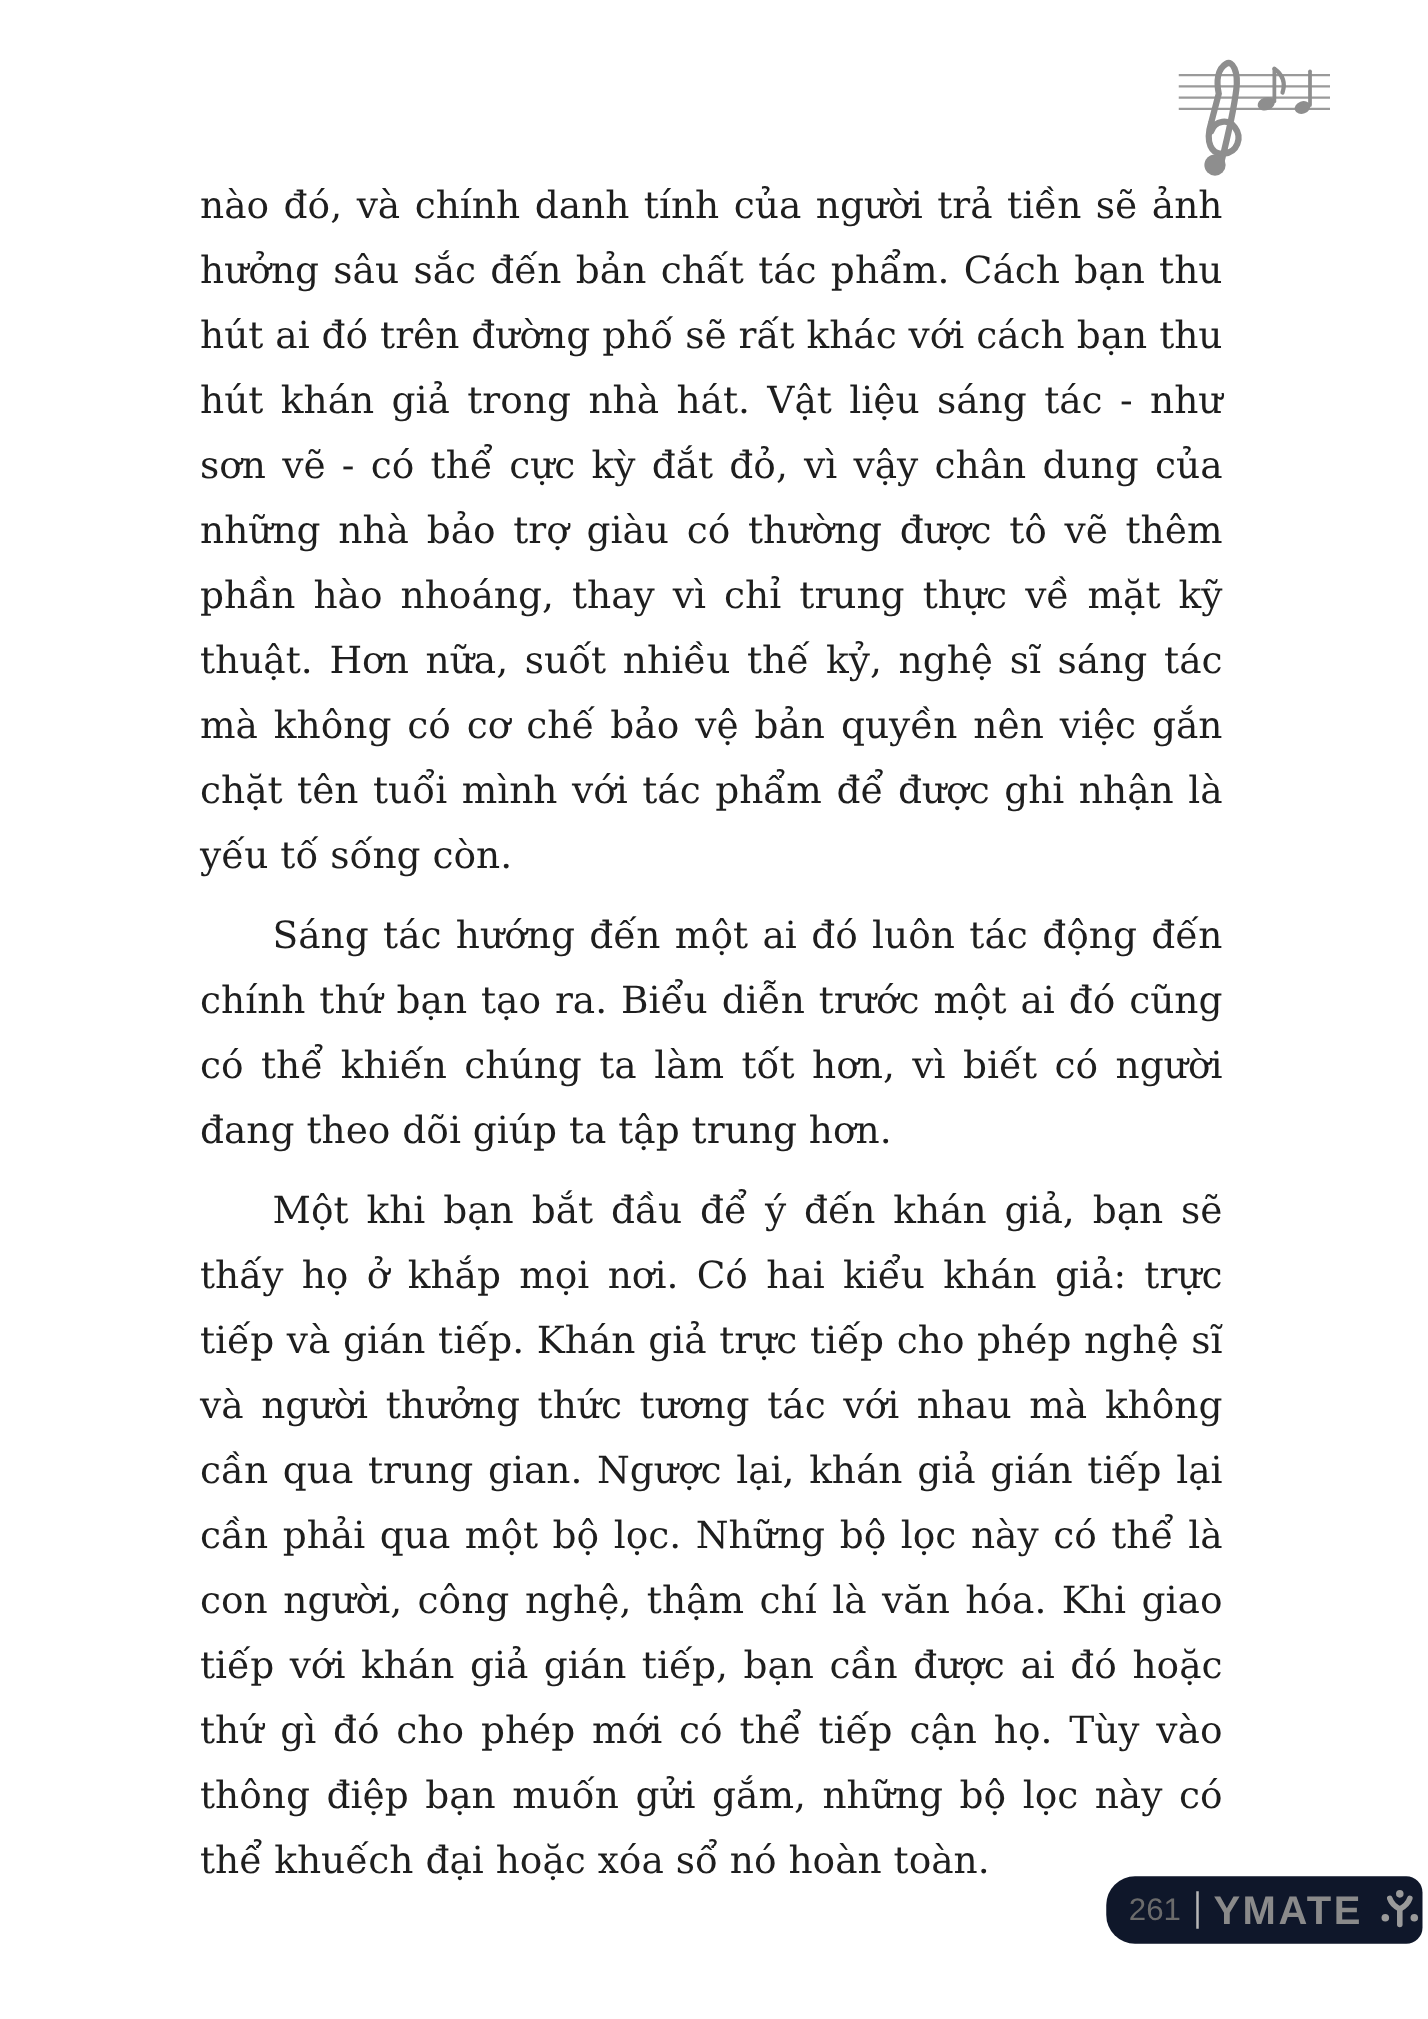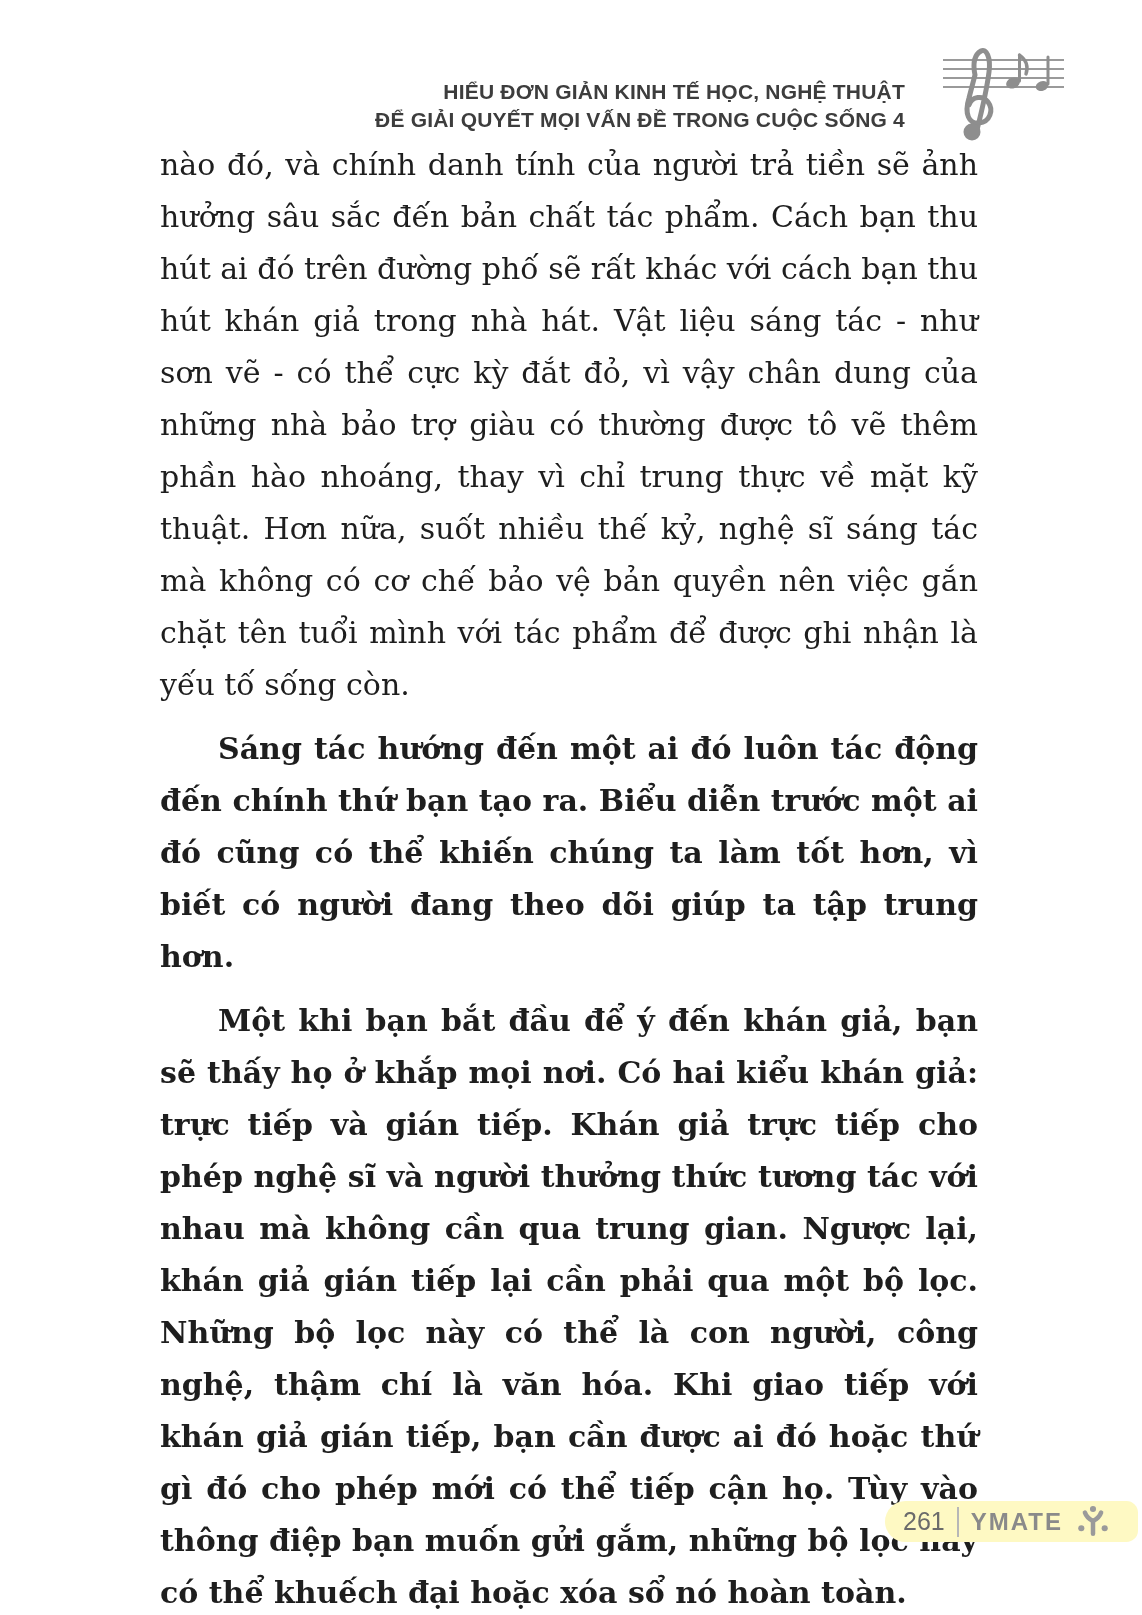--- a/index.html
+++ b/index.html
@@ -39,65 +39,61 @@
     position: absolute;
     top: 139px;
     left: 160px;
     width: 818px;
     color: #1e1e1e;
     font-size: 30px;
     line-height: 52px;
     text-align: justify;
   }
   .body-text p { margin: 0 0 12px 0; }
-  .body-text p.indent { text-indent: 58px; font-weight: bold; }
+  .body-text p.indent { text-indent: 58px; }
 
   
   .footer-pill {
     position: absolute;
     top: 1501px;
     left: 885px;
     width: 253px;
-    height: 41px;
-    background: #fef9c3;
+    height: 54px;
+    background: #0f172a;
     border-radius: 23px 13px 13px 23px;
     display: flex;
     align-items: center;
     gap: 12px;
     padding-left: 18px;
     box-sizing: border-box;
     font-family: "Liberation Sans", sans-serif;
   }
   .page-number {
     color: #6b6b6b;
     font-size: 25px;
     font-weight: normal;
   }
   .footer-divider {
     width: 2px;
     height: 30px;
     background: #b7b7b7;
   }
   .brand-name {
     color: #8a8a8a;
-    font-size: 24px;
+    font-size: 32px;
     font-weight: bold;
     letter-spacing: 2px;
   }
   .brand-logo { width: 36px; height: 36px; }
 </style>
 </head>
 <body>
 
 <div class="page">
 
-  <div class="header-title">
-    <div>HIỂU ĐƠN GIẢN KINH TẾ HỌC, NGHỆ THUẬT</div>
-    <div>ĐỂ GIẢI QUYẾT MỌI VẤN ĐỀ TRONG CUỘC SỐNG 4</div>
-  </div>
 
   <svg class="music-icon" viewBox="0 0 148 114" aria-hidden="true">
 
     <g stroke="#9a9a9a" stroke-width="1.8">
       <line x1="25" y1="16" x2="146" y2="16"></line>
       <line x1="25" y1="25" x2="146" y2="25"></line>
       <line x1="25" y1="34" x2="146" y2="34"></line>
       <line x1="25" y1="43" x2="146" y2="43"></line>
     </g>
 

